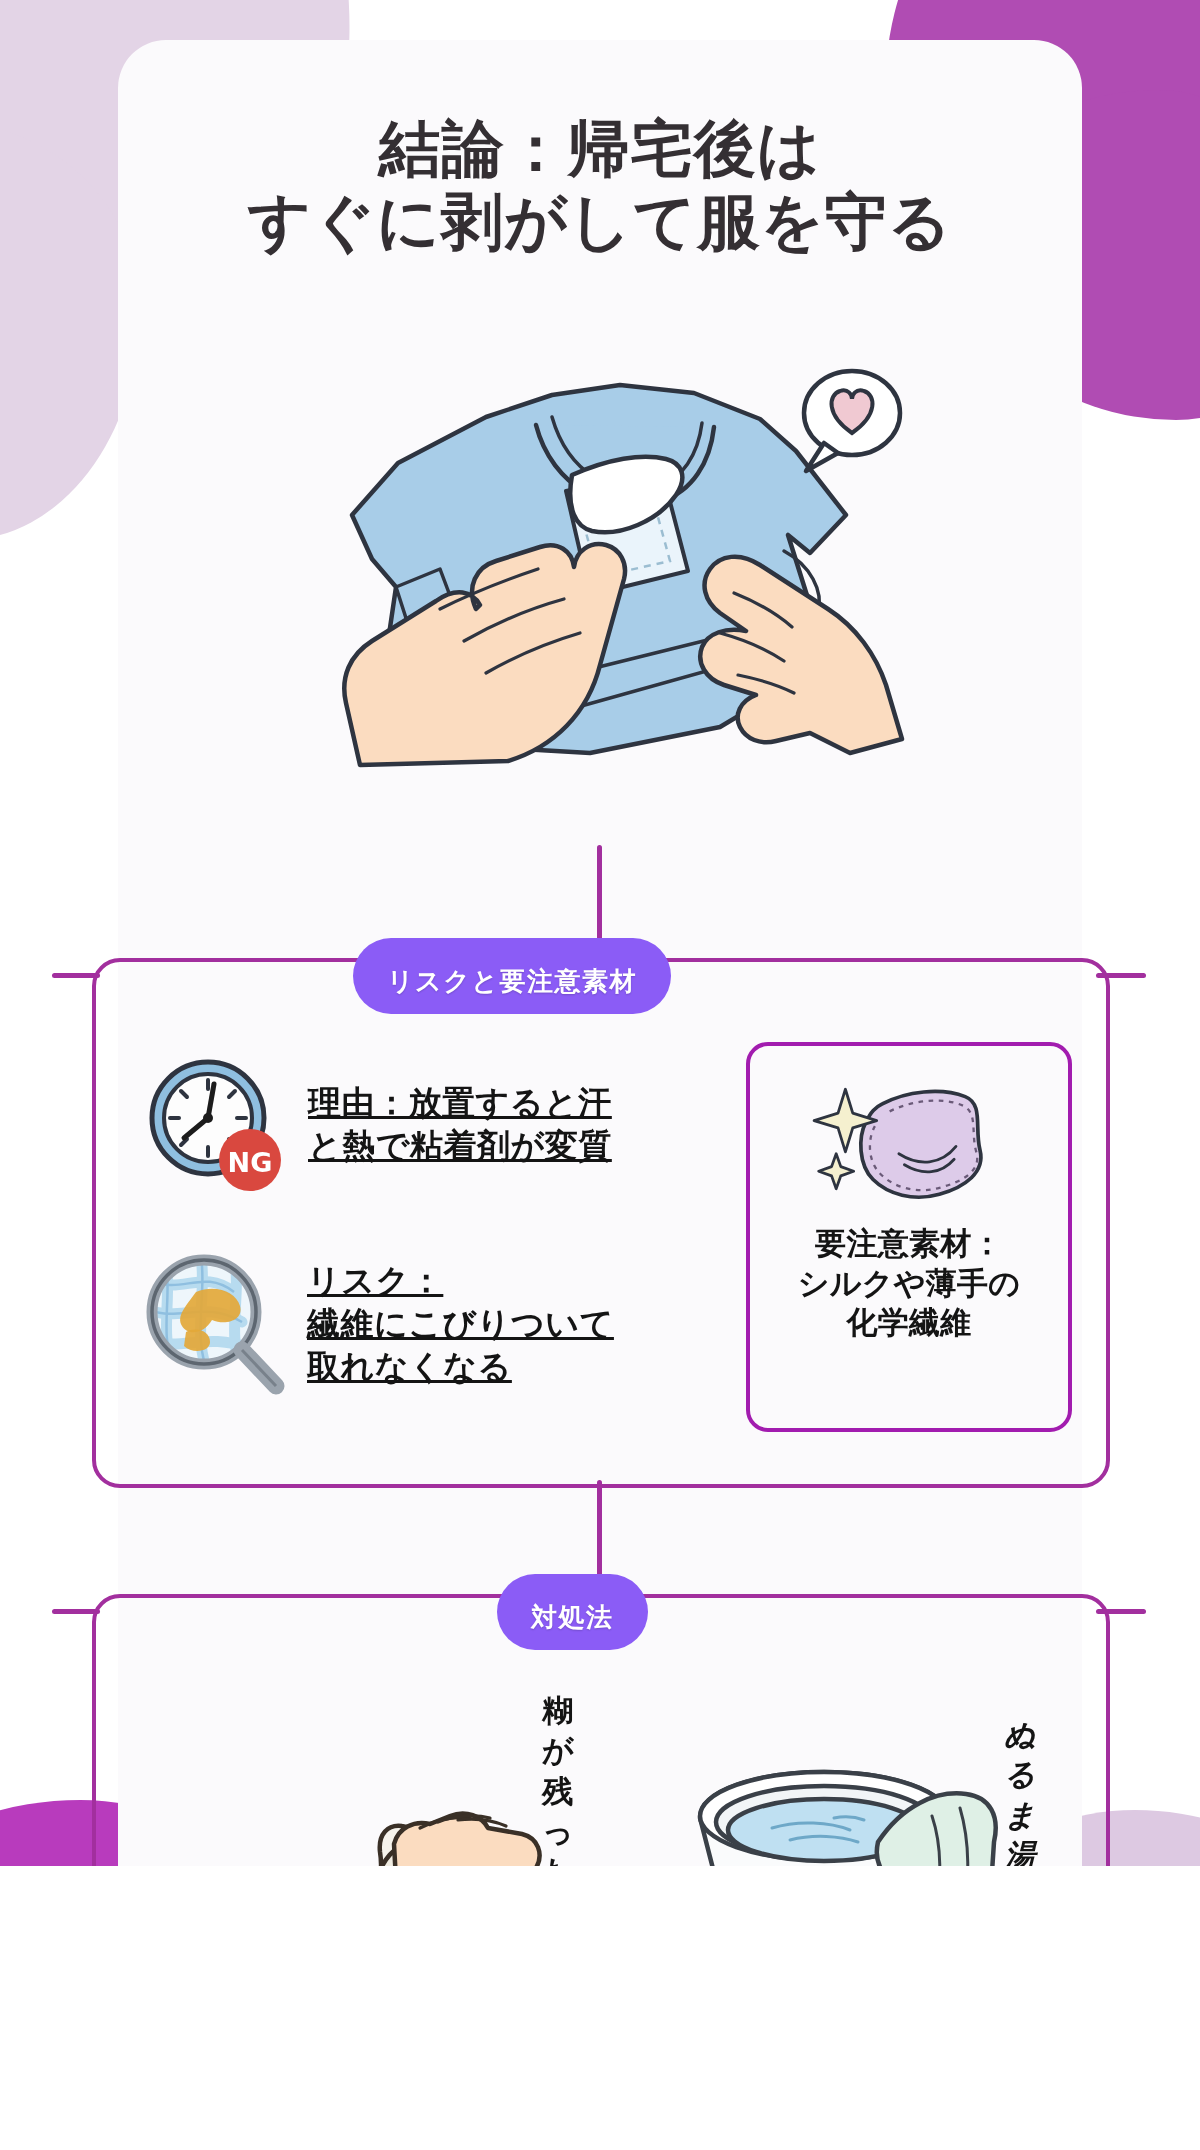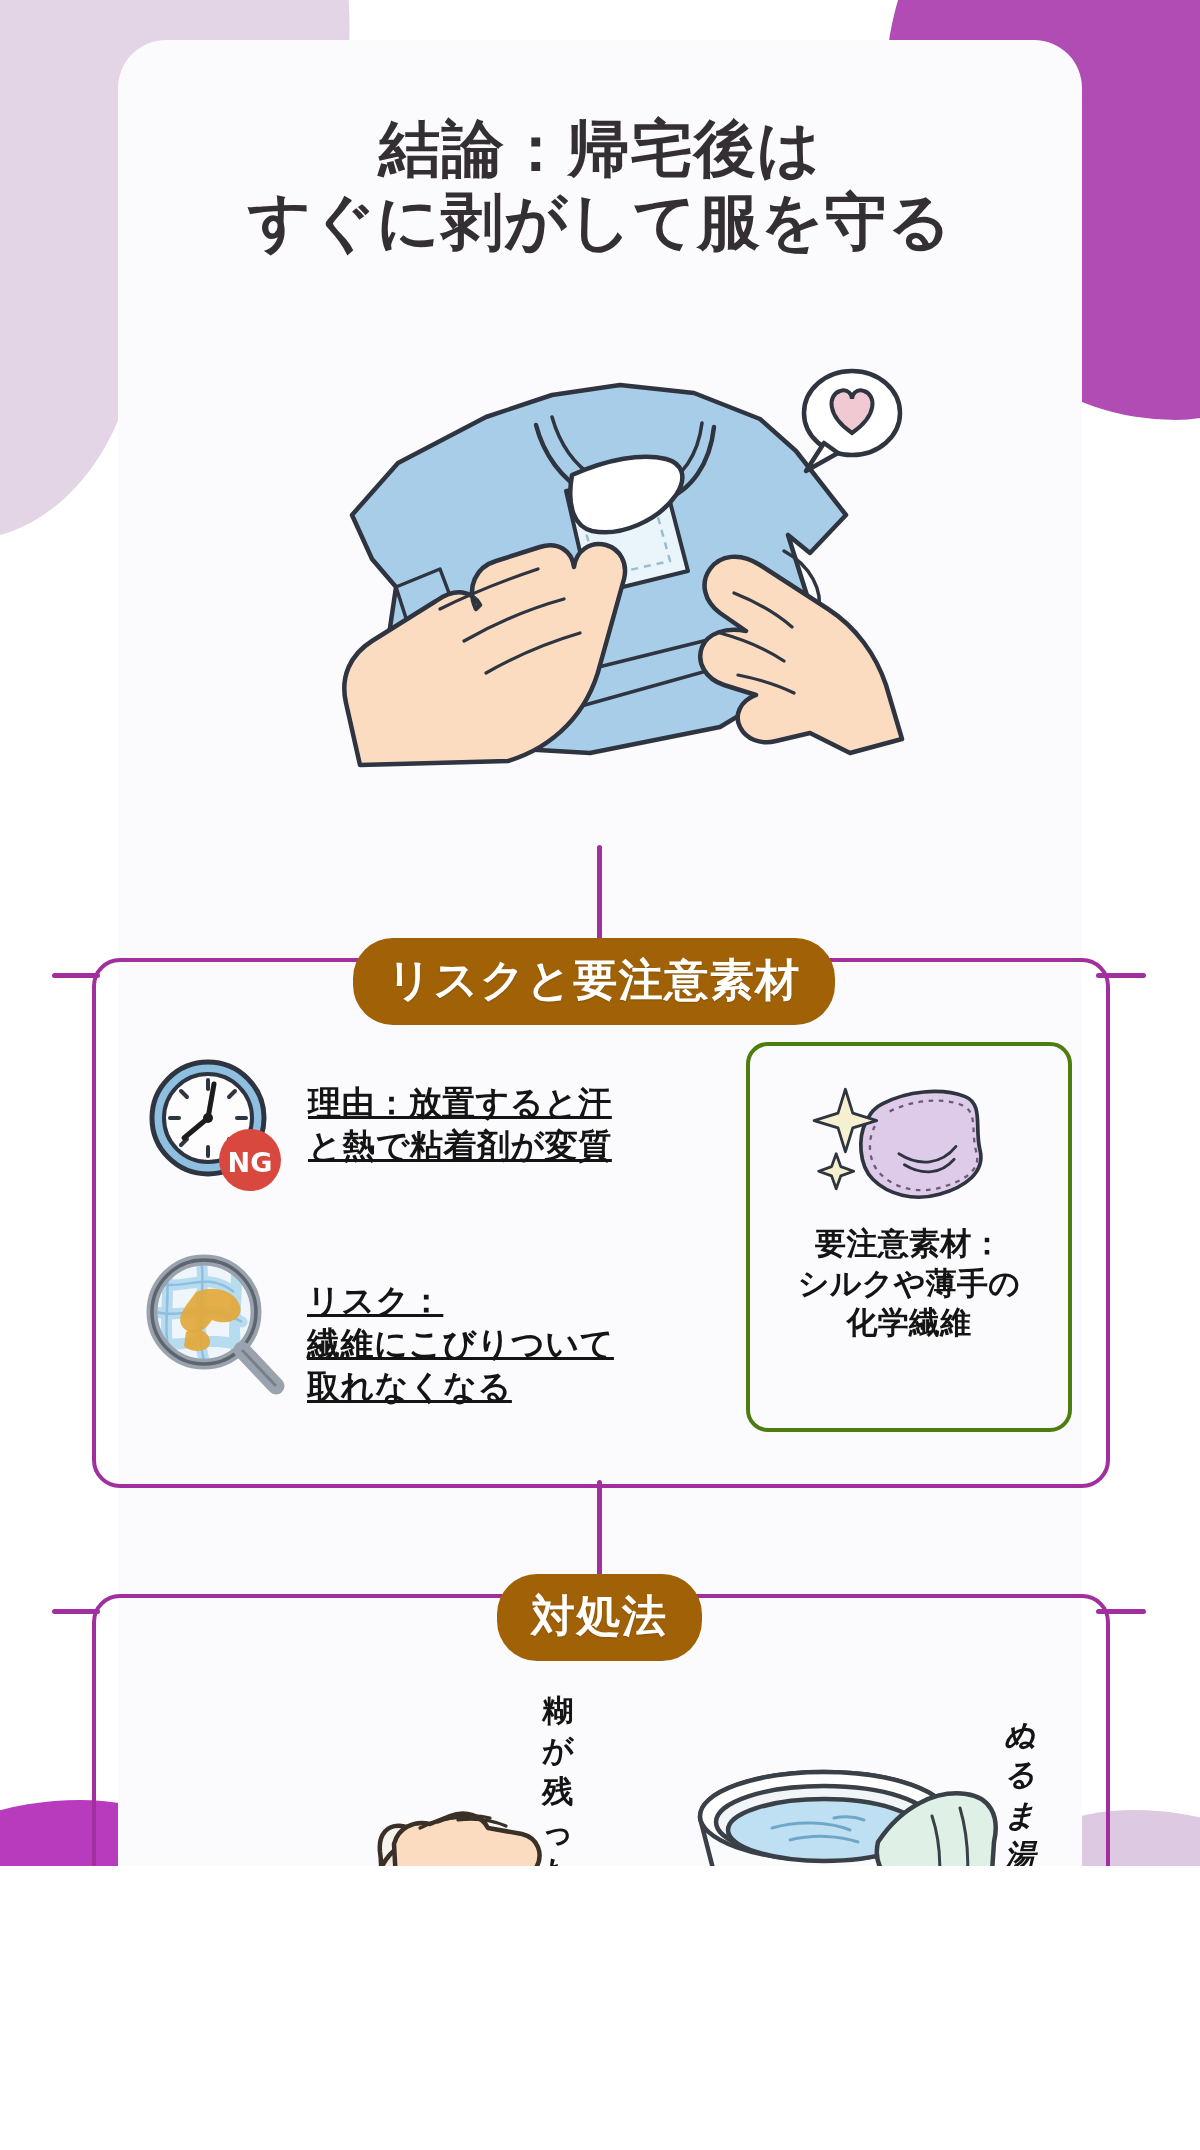--- a/index.html
+++ b/index.html
@@ -82,46 +82,46 @@
 
   
   .card{
     position:absolute;
     border:4px solid #a22f9e;
     border-radius:28px;
     background:rgba(255,255,255,0.0);
   }
   .badge{
     position:absolute;
-    background:#a16207;
+    background:#8b5cf6;
     color:#ffffff;
-    font-size:44px;
+    font-size:26px;
     font-weight:bold;
     border-radius:40px;
-    padding:13px 34px 15px 34px;
+    padding:26px 34px 15px 34px;
     letter-spacing:1.5px;
     text-shadow:0 1px 2px rgba(0,0,0,0.18);
     white-space:nowrap;
     z-index:6;
   }
 
   .row{position:absolute;display:flex;align-items:center;}
   .rowtext{
     color:#141414;
     font-size:33px;
     font-weight:bold;
     line-height:1.30;
     white-space:pre-line;
     letter-spacing:0.5px;
     text-decoration:underline;
   }
 
   .subcard{
     position:absolute;
-    border:4px solid #4d7c0f;
+    border:4px solid #a21caf;
     border-radius:22px;
     display:flex;flex-direction:column;
     align-items:center;justify-content:flex-start;
   }
   .subcard-text{
     color:#141414;font-size:31px;font-weight:bold;
     line-height:1.28;text-align:center;white-space:pre-line;
     letter-spacing:0.3px;
   }
 
@@ -244,21 +244,21 @@
         </g>
         <circle cx="68" cy="70" r="5" fill="#1c1c1c"></circle>
         <circle cx="110" cy="112" r="31" fill="#d9483f"></circle>
         <text x="110" y="124" text-anchor="middle" font-family="DejaVu Sans, sans-serif" font-size="27" font-weight="bold" fill="#ffffff">NG</text>
       </svg>
     </div>
     <div class="rowtext" style="margin-left:18px;">理由：放置すると汗
 と熱で粘着剤が変質</div>
   </div>
 
-  <div class="row" style="left:130px;top:1240px;width:610px;align-items:flex-end;">
+  <div class="row" style="left:130px;top:1240px;width:610px;">
     <div style="flex:0 0 165px;">
       <svg viewBox="0 0 165 165" width="165" height="165">
         <defs>
           <clipPath id="lensclip">
               <circle cx="74" cy="72" r="50"></circle>
             </clipPath>
         </defs>
         <circle cx="74" cy="72" r="52" fill="#eef6fb"></circle>
         <g clip-path="url(#lensclip)">
           <g stroke="#b7dbef" stroke-width="11" fill="none" stroke-linecap="round">

